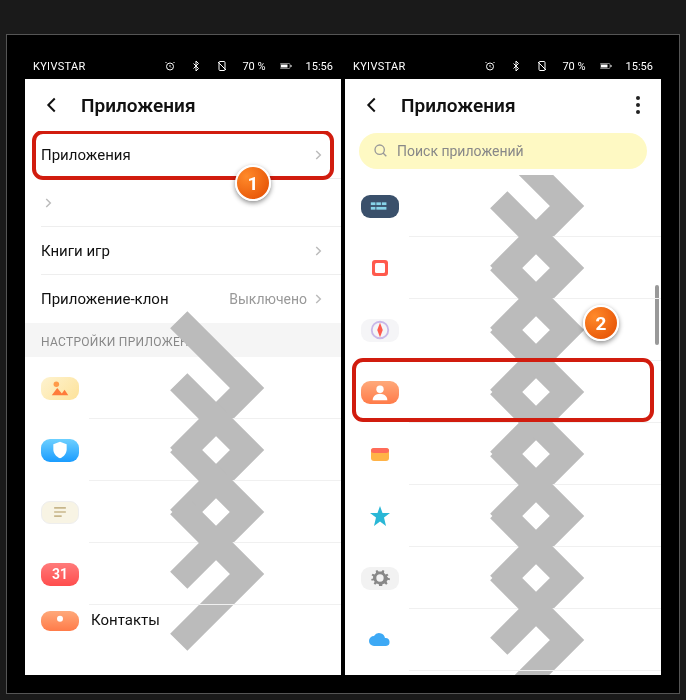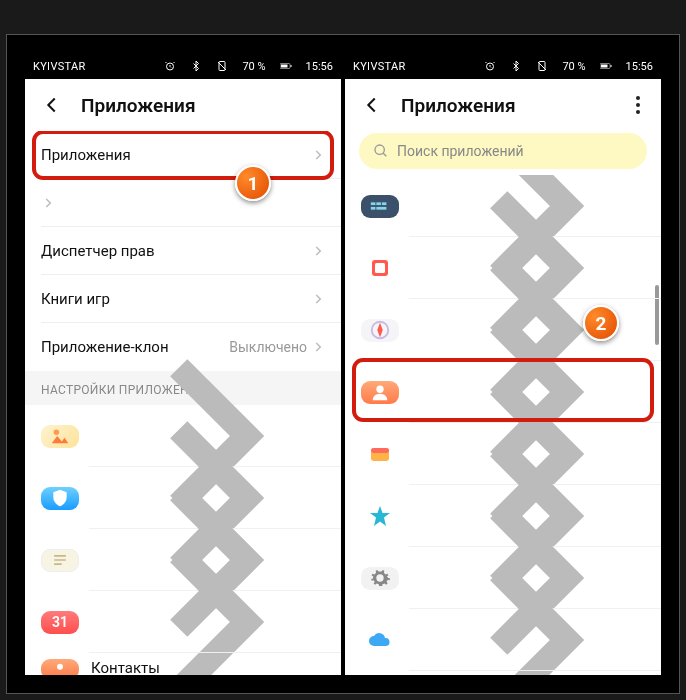--- a/index.html
+++ b/index.html
@@ -205,26 +205,20 @@
         <svg class="chev" viewBox="0 0 24 24" fill="none" stroke="#bbb" stroke-width="2.5">
             <path d="M9 5l7 7-7 7"></path>
           </svg>
       </div>
       <div class="row">
         <svg class="chev" viewBox="0 0 24 24" fill="none" stroke="#bbb" stroke-width="2.5">
             <path d="M9 5l7 7-7 7"></path>
           </svg>
       </div>
       <div class="row">
-        <span class="label">Диспетчер прав</span>
-        <svg class="chev" viewBox="0 0 24 24" fill="none" stroke="#bbb" stroke-width="2.5">
-            <path d="M9 5l7 7-7 7"></path>
-          </svg>
-      </div>
-      <div class="row">
         <span class="label">Книги игр</span>
         <svg class="chev" viewBox="0 0 24 24" fill="none" stroke="#bbb" stroke-width="2.5">
             <path d="M9 5l7 7-7 7"></path>
           </svg>
       </div>
       <div class="row no-sep">
         <span class="label">Приложение-клон</span>
         <span class="value">Выключено</span>
         <svg class="chev" viewBox="0 0 24 24" fill="none" stroke="#bbb" stroke-width="2.5">
             <path d="M9 5l7 7-7 7"></path>

